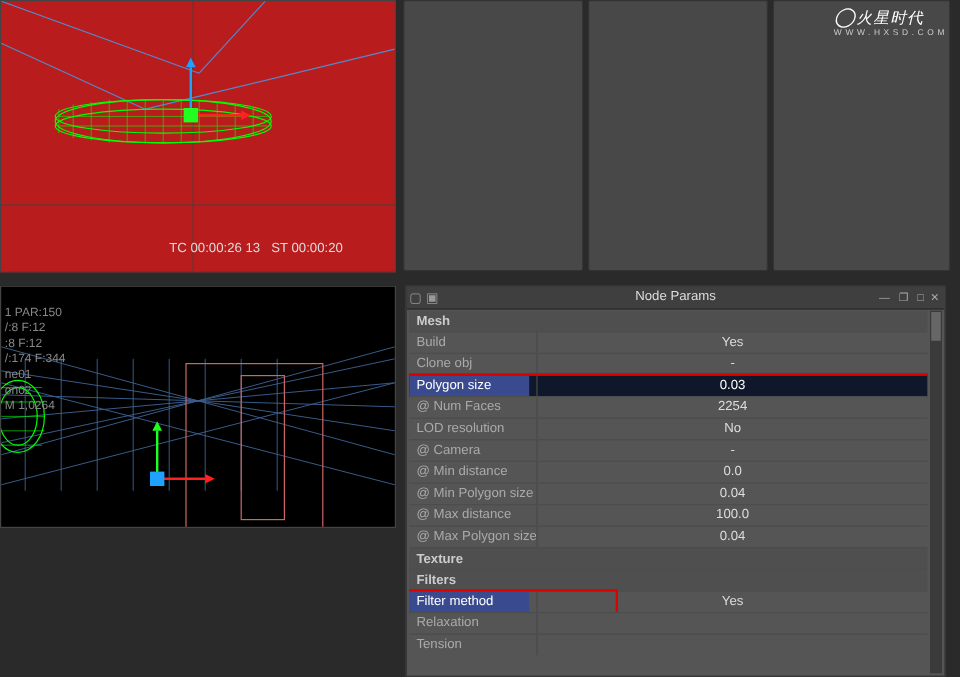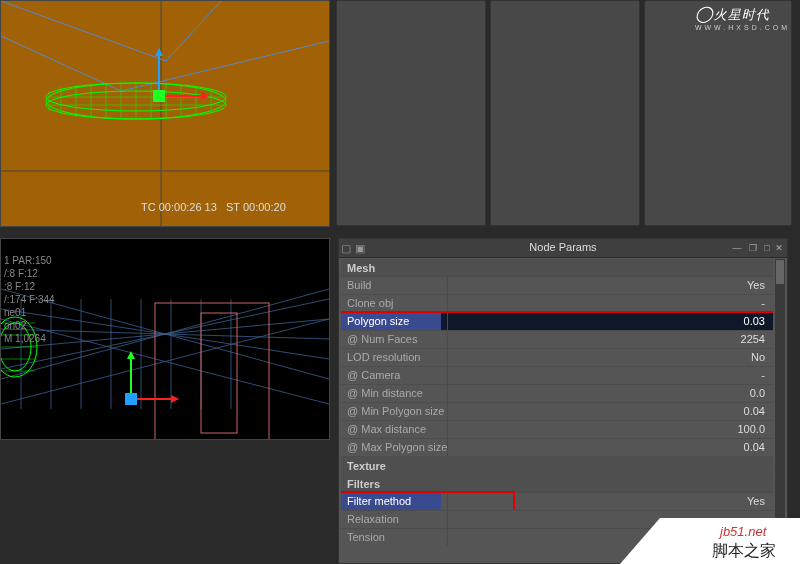--- a/index.html
+++ b/index.html
@@ -1,17 +1,17 @@
 <!DOCTYPE html>
 <html><head>
 <meta charset="utf-8">
 <style>
 html,body{margin:0;padding:0;width:800px;height:564px;background:#2a2a2a;font-family:Tahoma,Arial,sans-serif;font-size:11px;color:#bbb;overflow:hidden}
 .root{position:relative;width:800px;height:564px}
-.vp-top{position:absolute;left:0;top:0;width:328px;height:225px;background:#a16207;border:1px solid #444}
+.vp-top{position:absolute;left:0;top:0;width:328px;height:225px;background:#b91c1c;border:1px solid #444}
 .vp-top svg{width:100%;height:100%}
 .tc{position:absolute;left:140px;top:200px;color:#ddd;font-size:11px;white-space:nowrap}
 .vp-bot{position:absolute;left:0;top:238px;width:328px;height:200px;background:#000;border:1px solid #444}
 .vp-bot svg{width:100%;height:100%}
 .info{position:absolute;left:4px;top:254px;color:#888;font-size:10px;line-height:13px}
 .thumbs{position:absolute;left:336px;top:0;width:462px;height:230px}
 .thumb{position:absolute;top:0;width:148px;height:224px;background:#484848;border:1px solid #333;border-radius:2px}
 .thumb1{left:0}.thumb2{left:154px}.thumb3{left:308px;width:146px}
 .np{position:absolute;left:338px;top:238px;width:448px;height:324px;background:#555;border:1px solid #333}
 .np-title{position:relative;height:18px;background:#3f3f3f;border-bottom:1px solid #2a2a2a}
@@ -20,21 +20,21 @@
 .np-title .i1{left:2px}.np-title .i2{left:16px}
 .np-title .b{position:absolute;width:12px;height:12px;top:3px;font-size:9px;color:#aaa;text-align:center;line-height:12px;cursor:pointer}
 .np-title .bmin{right:44px}.np-title .bmid{right:28px}.np-title .bmax{right:14px}.np-title .bcls{right:2px}
 .np-body{position:absolute;left:2px;top:20px;right:14px;bottom:2px;overflow:hidden}
 .scrollbar{position:absolute;right:2px;top:20px;width:10px;bottom:2px;background:#3a3a3a}
 .scrollbar .thumb-s{position:absolute;left:1px;top:1px;width:8px;height:24px;background:#666}
 .prop-row{display:flex;height:17px;align-items:center;position:relative}
 .sec{background:#4f4f4f;font-weight:bold;padding-left:6px;color:#ccc}
 .row{background:#555}
 .row .k{flex:0 0 100px;padding-left:6px;color:#aaa;height:17px;line-height:17px;border-right:1px solid #4a4a4a;white-space:nowrap;overflow:hidden}
-.row .v{flex:1;padding:0 8px;color:#ddd;height:17px;line-height:17px;text-align:right}
+.row .v{flex:1;padding:0 8px;color:#ddd;height:17px;line-height:17px;text-align:center}
 .row .v.num{}
 .prop-row+.prop-row{border-top:1px solid #4d4d4d}
 .prop-row.hl{background:#0f172a}
 .prop-row.hl .k,.prop-row.hl .v{color:#fff}
 .hi-wide{position:absolute;border:2px solid #e00000;pointer-events:none;box-sizing:border-box}
 .hi1-bg{position:absolute;left:0;top:0;width:100px;height:17px;background:#3a4a8f}
 .logo{position:absolute;right:10px;top:4px;color:#fff;font-style:italic;font-size:13px;letter-spacing:1px}
 .logo .sub{display:block;font-size:7px;letter-spacing:3px;color:#ccc;font-style:normal}
 .wm{position:absolute;right:0;bottom:0;width:180px;height:46px}
 .wm svg{width:100%;height:100%}
@@ -220,21 +220,14 @@
     <div class="scrollbar">
       <div class="thumb-s"></div>
     </div>
   </div>
 
   <div class="logo">
     <span style="font-size:16px">◯</span><span>火星时代</span>
     <span class="sub">WWW.HXSD.COM</span>
   </div>
 
-  <div class="wm">
-    <svg viewBox="0 0 180 46">
-      <polygon points="0,46 40,0 180,0 180,46" fill="#ffffff"></polygon>
-      <text x="100" y="18" font-size="13" fill="#cc3333" font-style="italic">jb51.net</text>
-      <text x="92" y="38" font-size="16" fill="#222">脚本之家</text>
-    </svg>
-  </div>
 
 </div>
 
 </body></html>

